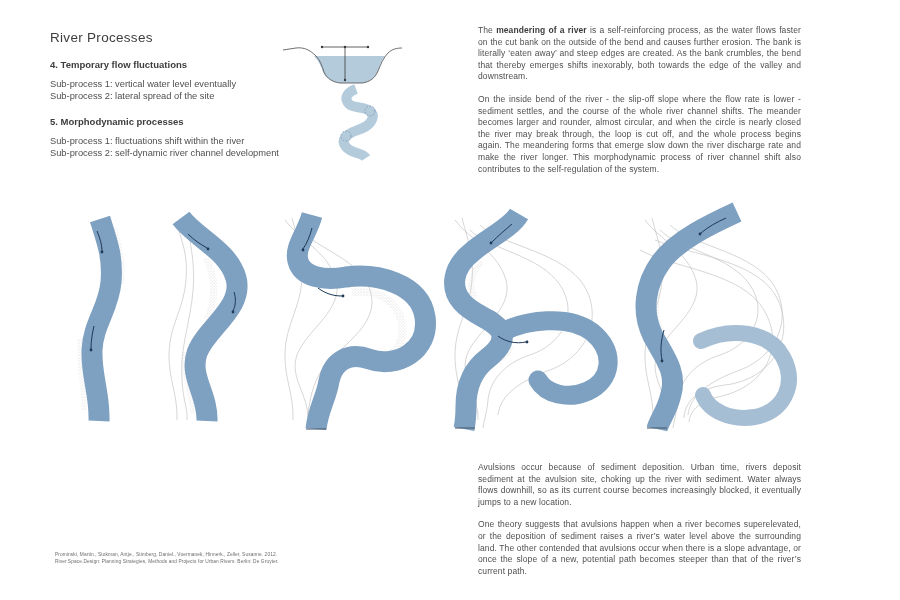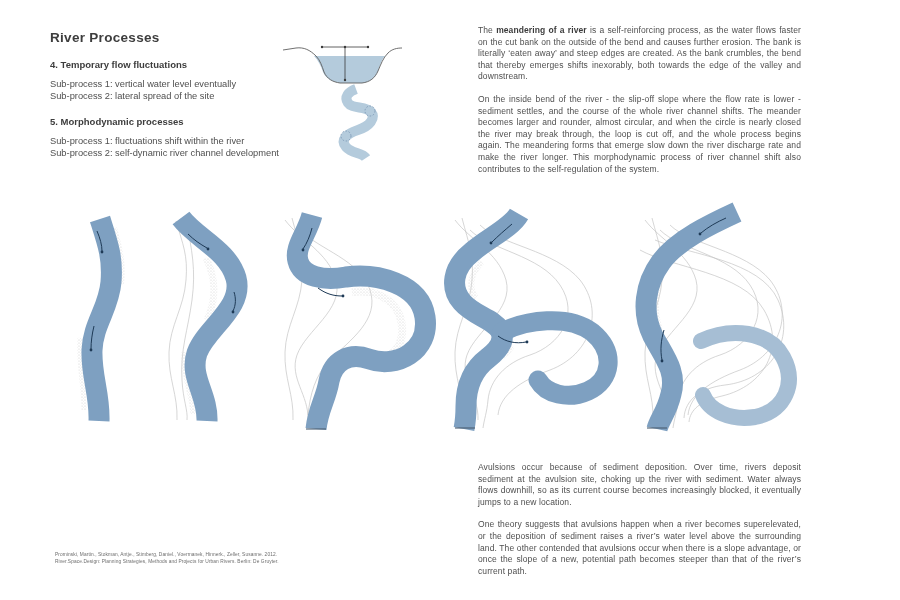--- a/index.html
+++ b/index.html
@@ -3,21 +3,21 @@
 <meta charset="utf-8">
 <style>
   * { margin:0; padding:0; box-sizing:border-box; }
   body { background:#e8e8e8; }
   .page {
     position:relative; width:900px; height:600px; background:#ffffff;
     font-family:"Liberation Sans", sans-serif; overflow:hidden;
     margin:0 auto;
   }
   .left-col { position:absolute; left:50px; top:30px; width:230px; color:var(--heading-text); }
-  .page-title { font-size:13.5px; font-weight:700; letter-spacing:.3px; color:var(--heading-text); }
+  .page-title { font-size:13.5px; font-weight:400; letter-spacing:.3px; color:var(--heading-text); }
   .proc-section { margin-top:14px; }
   .proc-heading { font-size:9.5px; font-weight:700; color:var(--heading-text); margin-bottom:9px; }
   .proc-line { font-size:9.3px; color:var(--body-text); line-height:11.5px; }
 
   .right-col { position:absolute; left:478px; top:25px; width:323px; }
   .body-p {
     font-size:8.5px; line-height:11.6px; color:var(--body-text);
     text-align:justify; letter-spacing:.1px; margin-bottom:11px;
   }
   .body-p b { color:#3c3c3c; }
@@ -190,21 +190,21 @@
         <circle class="flow-dot" cx="700" cy="234" r="1.4"></circle>
       </g>
       <g>
         <path class="flow-arrow" d="M 664,330 C 661,340 660,350 662,360"></path>
         <circle class="flow-dot" cx="662" cy="361" r="1.4"></circle>
       </g>
     </g>
   </svg>
 
   <div class="bottom-right">
-    <p class="body-p">Avulsions occur because of sediment deposition. Over time, rivers deposit sediment at the avulsion site, choking up the river with sediment. Water always flows downhill, so as its current course becomes increasingly blocked, it eventually jumps to a new location.</p>
+    <p class="body-p">Avulsions occur because of sediment deposition. Urban time, rivers deposit sediment at the avulsion site, choking up the river with sediment. Water always flows downhill, so as its current course becomes increasingly blocked, it eventually jumps to a new location.</p>
     <p class="body-p">One theory suggests that avulsions happen when a river becomes superelevated, or the deposition of sediment raises a river’s water level above the surrounding land. The other contended that avulsions occur when there is a slope advantage, or once the slope of a new, potential path becomes steeper than that of the river’s current path.</p>
   </div>
 
   <div class="citation">
     <div>Prominski, Martin., Stokman, Antje., Stimberg, Daniel., Voermanek, Hinnerk., Zeller, Susanne. 2012.</div>
     <div>River.Space.Design: Planning Strategies, Methods and Projects for Urban Rivers. Berlin: De Gruyter.</div>
   </div>
 
 </div>
 

